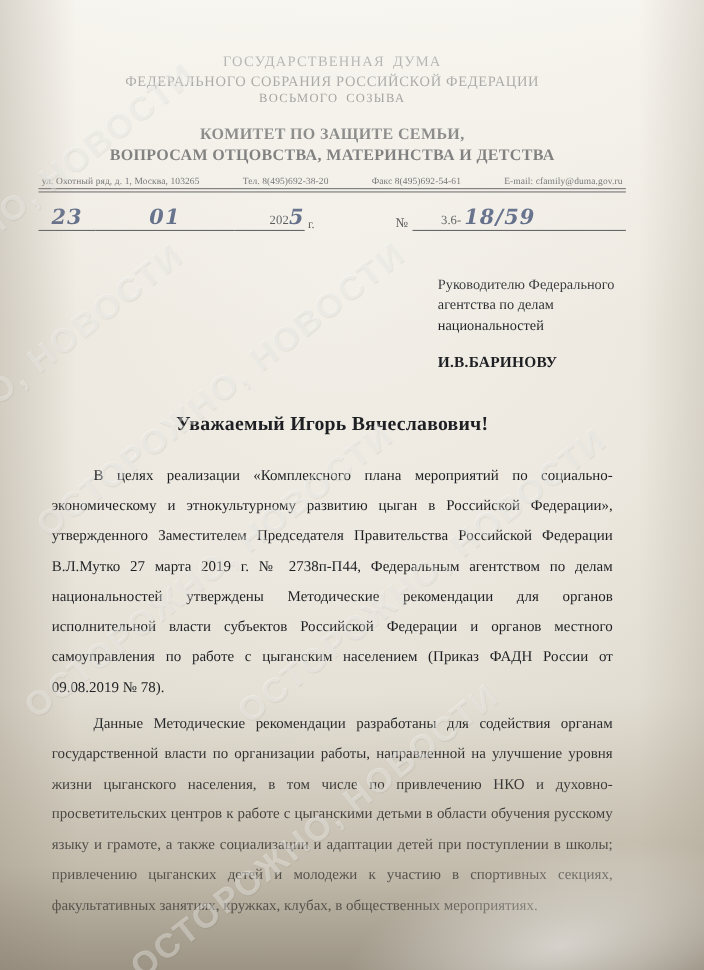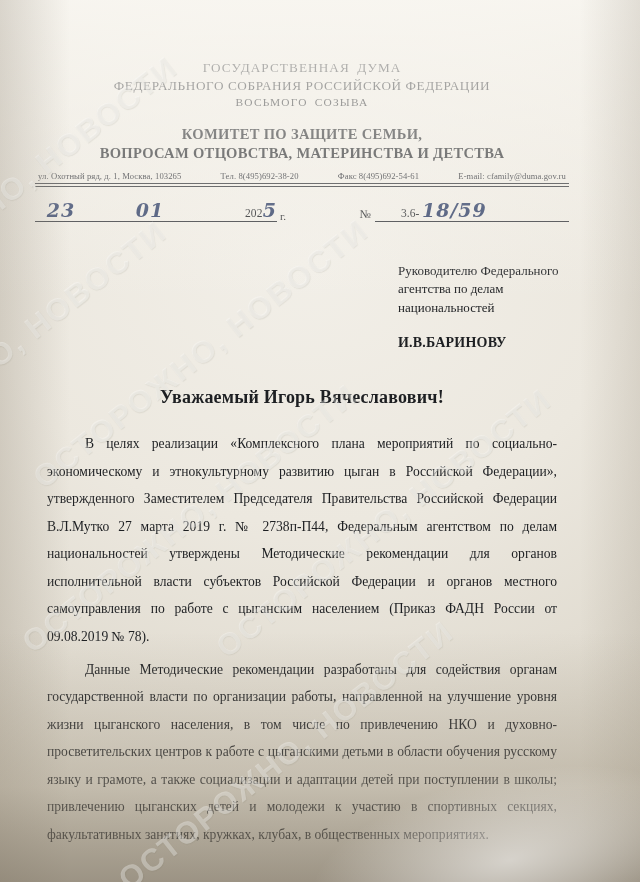--- a/index.html
+++ b/index.html
@@ -50,21 +50,21 @@
   }
   .edge-shade-right {
     position: absolute; right: 0; top: 0; width: 60px; height: 882px;
     background: linear-gradient(270deg, rgba(150,140,124,.22) 0%, rgba(150,140,124,0) 100%);
     pointer-events: none;
   }
 
   
   .content {
     position: absolute;
-    left: 0; top: 12px;
+    left: 0; top: 0;
     width: 604px;
     color: #1d1f22;
   }
 
   .hdr {
     text-align: center;
     letter-spacing: .6px;
   }
   .hdr-line1 {
     margin-top: 48px;

